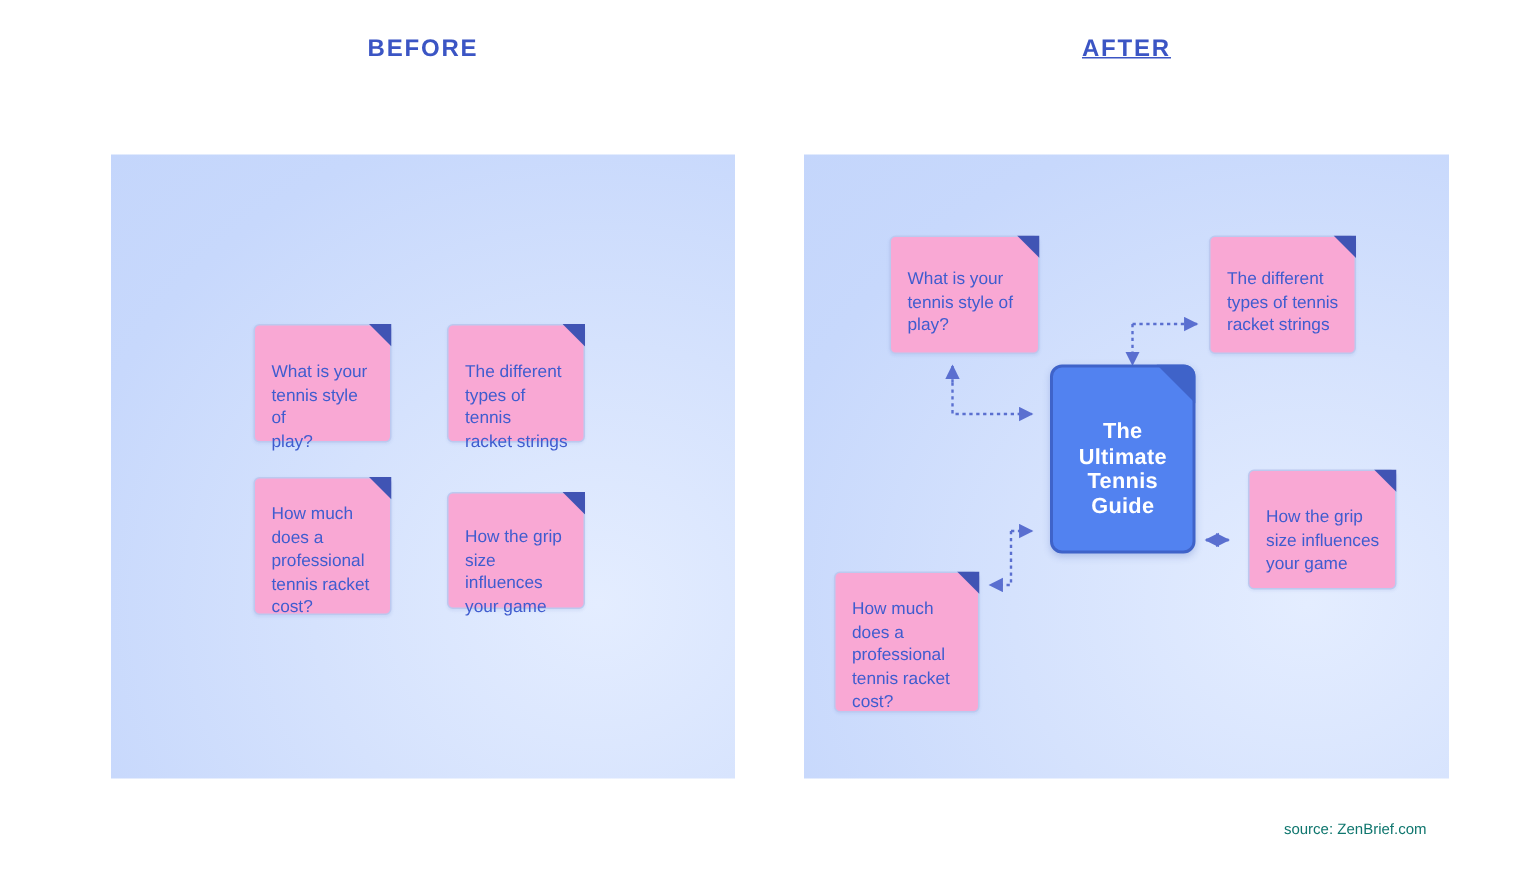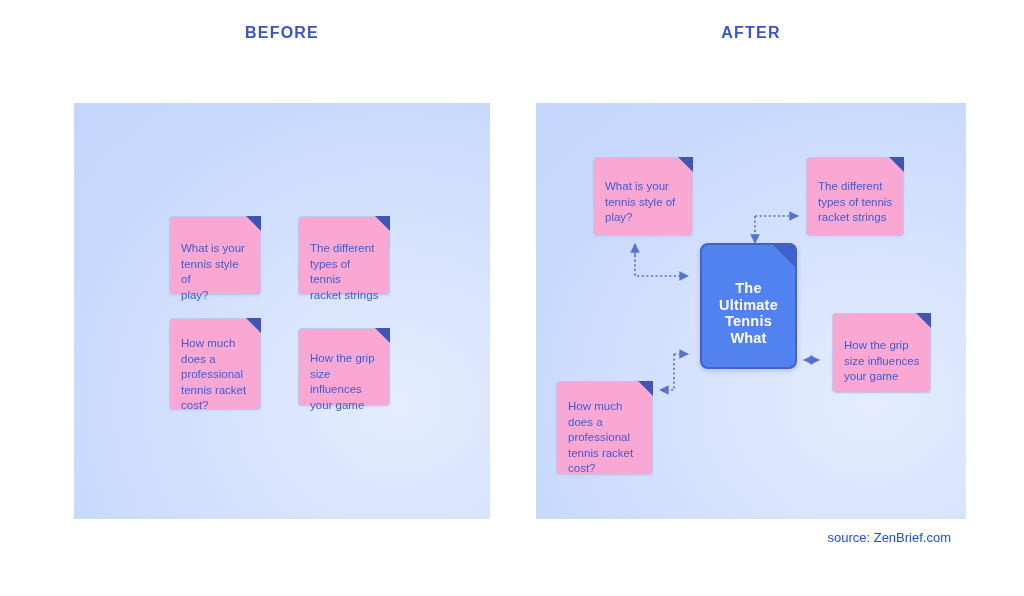--- a/index.html
+++ b/index.html
@@ -19,21 +19,21 @@
   .panel-title {
     position: absolute;
     top: 24px;
     font-size: 16px;
     font-weight: bold;
     letter-spacing: 1.2px;
     color: #3b55c4;
     text-align: center;
   }
   #title-before { left: 74px; width: 416px; }
-  #title-after  { left: 536px; width: 430px; }
+  #title-after  { left: 536px; width: 430px; text-decoration: underline; }
 
   
   .panel {
     position: absolute;
     top: 103px;
     height: 416px;
     background:
       radial-gradient(120% 110% at 78% 72%, #e4edff 0%, #d5e2fd 38%, #c7d8fc 72%, #c3d5fb 100%);
   }
   #panel-before { left: 74px; width: 416px; }
@@ -125,23 +125,23 @@
     top: 103px;
     width: 430px;
     height: 416px;
     pointer-events: none;
   }
 
   
   #source-note {
     position: absolute;
     right: 73px;
-    top: 530px;
-    font-size: 13px;
-    color: #1d4ed8;
+    top: 548px;
+    font-size: 10px;
+    color: #0f766e;
   }
 </style>
 </head>
 <body>
 
 <div class="panel-title" id="title-before">BEFORE</div>
 
 <div class="panel" id="panel-before">
 
   <div class="note" style="left:95px; top:113px; width:92px; height:79px;">
@@ -237,16 +237,16 @@
 professional
 tennis racket
 cost?</div>
 </div>
 
 <div id="hub-card">
   <span class="hub-fold"></span>
   <div id="hub-title">The
 Ultimate
 Tennis
-What</div>
+Guide</div>
 </div>
 
 <div id="source-note">source: ZenBrief.com</div>
 
 </body></html>

